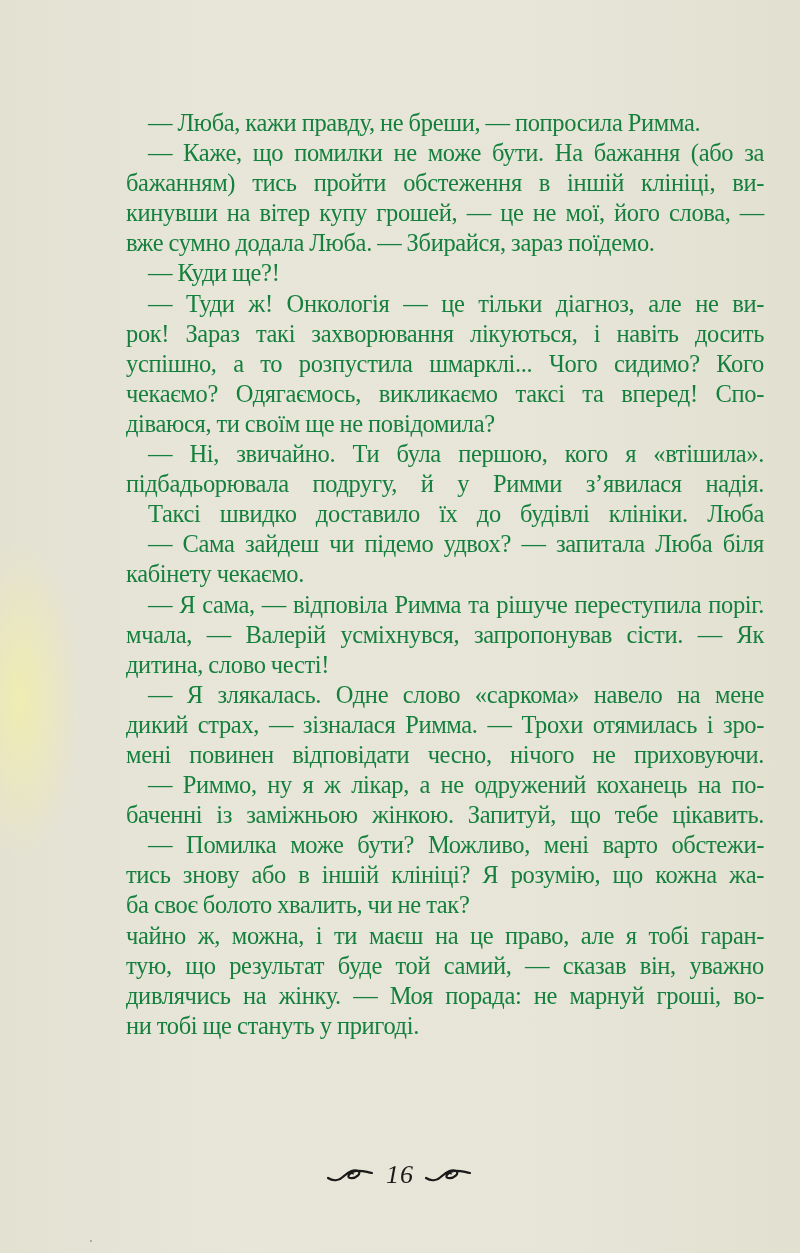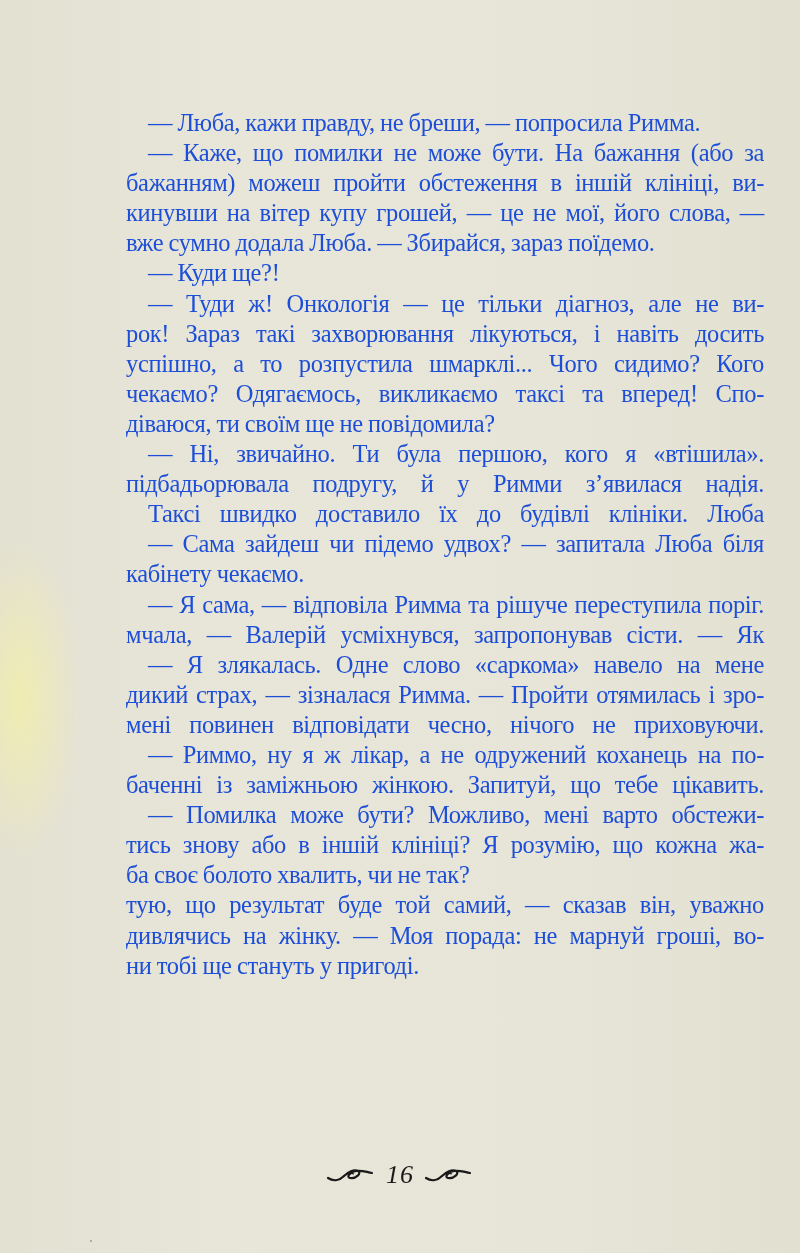--- a/index.html
+++ b/index.html
@@ -20,21 +20,21 @@
     position: absolute;
     left: 126px;
     top: 108px;
     width: 638px;
   }
   .para {
     margin: 0;
     font-family: "Liberation Serif", serif;
     font-size: 24.5px;
     line-height: 30.1px;
-    color: #1d4ed8;
+    color: #15803d;
     text-align: justify;
     text-align-last: left;
     text-indent: 22px;
     hyphens: manual;
     letter-spacing: -0.35px;
     word-spacing: -0.5px;
   }
   .para.narrative {
     text-indent: 0;
   }
@@ -82,44 +82,46 @@
     border-radius: 1px;
   }
 </style>
 </head>
 <body>
 
 <div class="page" id="page-text">
     <div class="para narrative">
       <span class="line indent last">— Люба, кажи правду, не бреши, — попросила Римма.</span>
       <span class="line indent">— Каже, що помилки не може бути. На бажання (або за</span>
-      <span class="line">бажанням) можеш пройти обстеження в іншій клініці, ви-</span>
+      <span class="line">бажанням) тись пройти обстеження в іншій клініці, ви-</span>
       <span class="line">кинувши на вітер купу грошей, — це не мої, його слова, —</span>
       <span class="line last">вже сумно додала Люба. — Збирайся, зараз поїдемо.</span>
       <span class="line indent last">— Куди ще?!</span>
       <span class="line indent">— Туди ж! Онкологія — це тільки діагноз, але не ви-</span>
       <span class="line">рок! Зараз такі захворювання лікуються, і навіть досить</span>
       <span class="line">успішно, а то розпустила шмарклі... Чого сидимо? Кого</span>
       <span class="line">чекаємо? Одягаємось, викликаємо таксі та вперед! Спо-</span>
       <span class="line last">діваюся, ти своїм ще не повідомила?</span>
       <span class="line indent">— Ні, звичайно. Ти була першою, кого я «втішила».</span>
       <span class="line">підбадьорювала подругу, й у Римми з’явилася надія.</span>
       <span class="line indent">Таксі швидко доставило їх до будівлі клініки. Люба</span>
       <span class="line indent">— Сама зайдеш чи підемо удвох? — запитала Люба біля</span>
       <span class="line last">кабінету чекаємо.</span>
       <span class="line indent">— Я сама, — відповіла Римма та рішуче переступила поріг.</span>
       <span class="line">мчала, — Валерій усміхнувся, запропонував сісти. — Як</span>
+      <span class="line last">дитина, слово честі!</span>
       <span class="line indent">— Я злякалась. Одне слово «саркома» навело на мене</span>
-      <span class="line">дикий страх, — зізналася Римма. — Пройти отямилась і зро-</span>
+      <span class="line">дикий страх, — зізналася Римма. — Трохи отямилась і зро-</span>
       <span class="line">мені повинен відповідати чесно, нічого не приховуючи.</span>
       <span class="line indent">— Риммо, ну я ж лікар, а не одружений коханець на по-</span>
       <span class="line">баченні із заміжньою жінкою. Запитуй, що тебе цікавить.</span>
       <span class="line indent">— Помилка може бути? Можливо, мені варто обстежи-</span>
       <span class="line">тись знову або в іншій клініці? Я розумію, що кожна жа-</span>
       <span class="line last">ба своє болото хвалить, чи не так?</span>
+      <span class="line">чайно ж, можна, і ти маєш на це право, але я тобі гаран-</span>
       <span class="line">тую, що результат буде той самий, — сказав він, уважно</span>
       <span class="line">дивлячись на жінку. — Моя порада: не марнуй гроші, во-</span>
       <span class="line last">ни тобі ще стануть у пригоді.</span>
     </div>
   </div>
 
 <div class="page-number-row">
   <svg class="flourish" viewBox="0 0 50 18">
     <path d="M2 12 C 8 16, 14 14, 18 10 C 22 6, 28 3, 32 5 C 36 7, 30 13, 24 12 C 20 11, 24 6, 30 5 C 36 4, 40 6, 46 7" fill="none" stroke="#1a1a1a" stroke-width="2.2" stroke-linecap="round"></path>
     <path d="M14 13 C 18 9, 24 6, 28 8" fill="none" stroke="#1a1a1a" stroke-width="1.2"></path>

